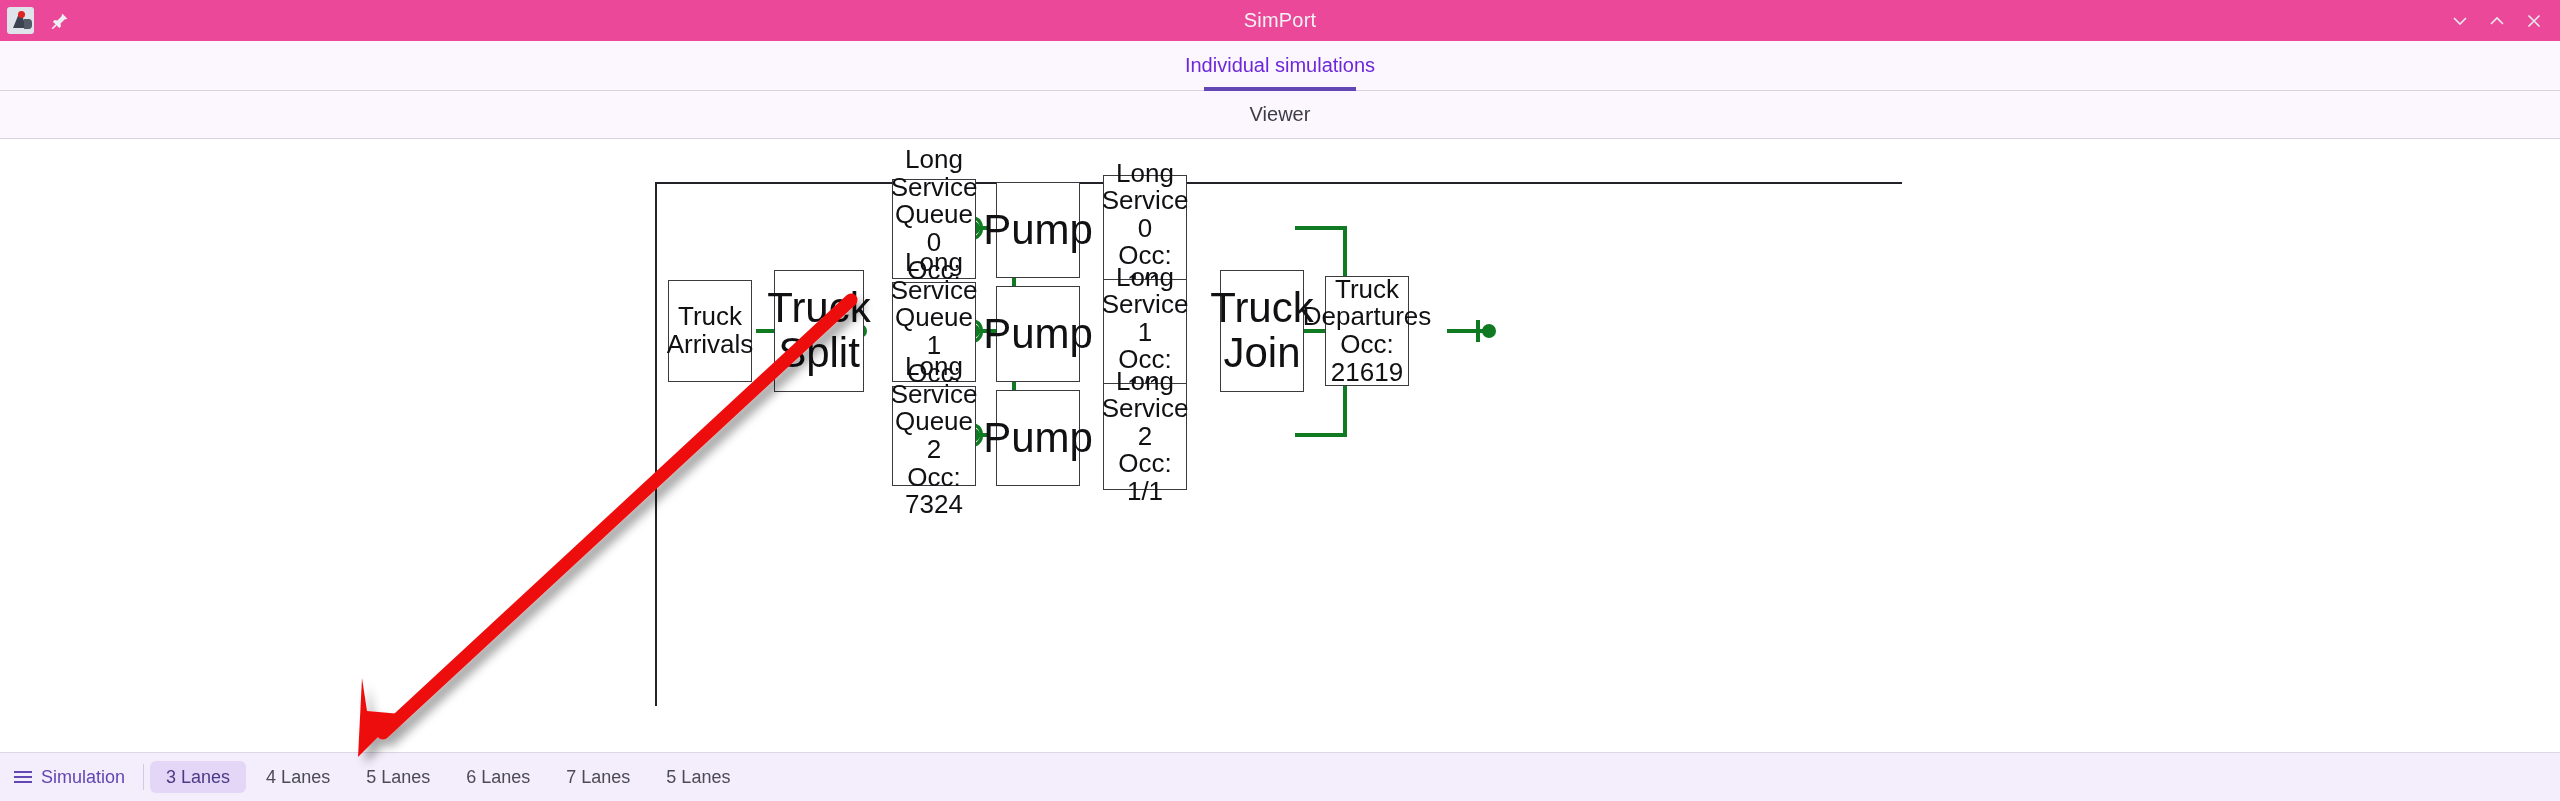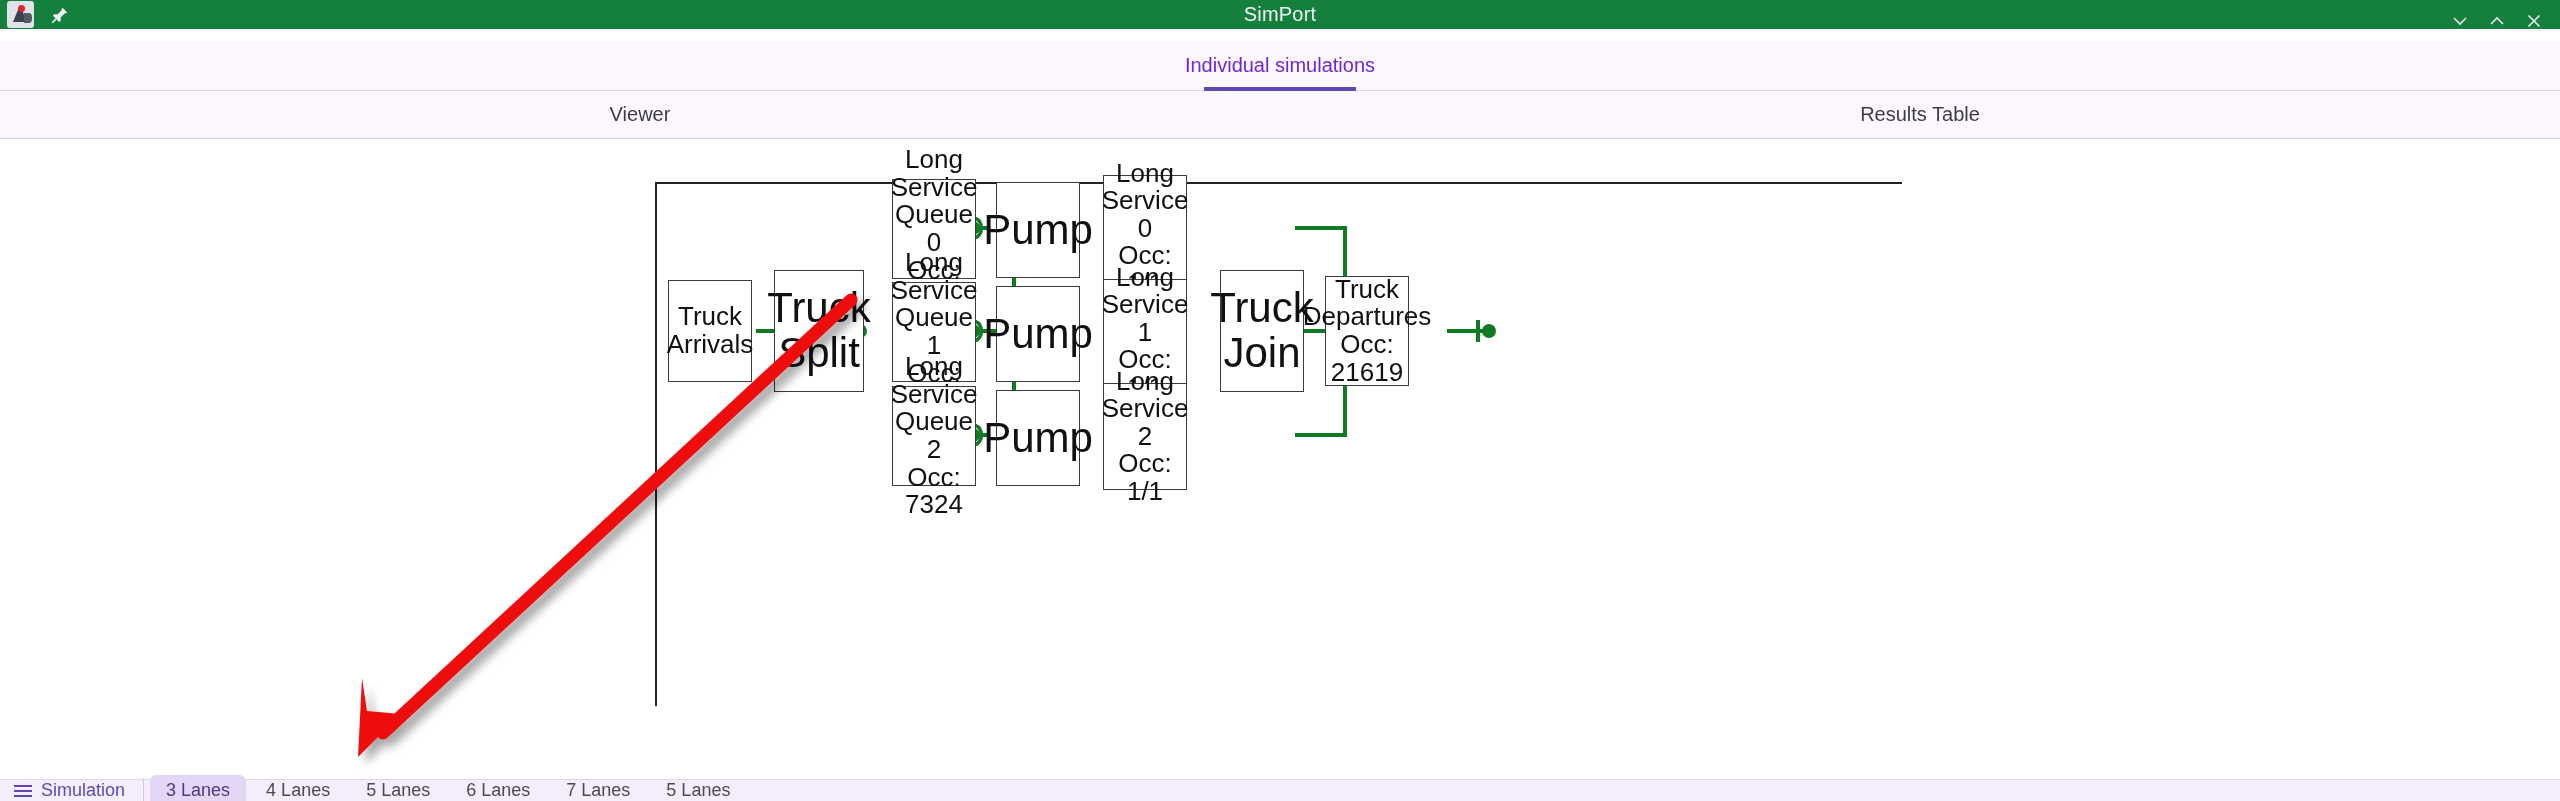--- a/index.html
+++ b/index.html
@@ -8,22 +8,22 @@
     margin: 0; padding: 0;
     width: 2560px; height: 801px;
     overflow: hidden;
     background: #ffffff;
     font-family: "Liberation Sans", "DejaVu Sans", sans-serif;
   }
 
   
   .titlebar {
     position: absolute; top: 0; left: 0;
-    width: 2560px; height: 29px;
-    background: #15803d;
+    width: 2560px; height: 41px;
+    background: #ec4899;
     display: flex; align-items: center;
   }
   .tb-left { display: flex; align-items: center; gap: 16px; padding-left: 7px; }
   .app-icon {
     width: 27px; height: 27px; border-radius: 3px;
     background: #dfe3ea;
     display: flex; align-items: center; justify-content: center;
     position: relative; overflow: hidden;
   }
   .app-icon .duke-body {
@@ -134,21 +134,21 @@
   
   svg.annot {
     position: absolute; left: 0; top: 0;
     width: 2560px; height: 801px;
     pointer-events: none; z-index: 40;
   }
 
   
   .bottombar {
     position: absolute; bottom: 0; left: 0;
-    width: 2560px; height: 22px;
+    width: 2560px; height: 49px;
     background: #f4edfb;
     border-top: 1px solid #ddd6e6;
     display: flex; align-items: center;
     padding-left: 10px; gap: 0;
   }
   .menu-btn {
     display: flex; align-items: center; gap: 9px;
     padding: 0 14px 0 4px; height: 39px;
     color: #6246b3; font-size: 18px; cursor: pointer;
   }
@@ -203,23 +203,20 @@
 <div class="tabs2" style="top:41px;height:50px;">
   <div class="tab1 active" style="flex:1 1 0;">
     <span>Individual simulations</span>
   </div>
 </div>
 
 <div class="tabs2">
   <div class="tab2">
     <span>Viewer</span>
   </div>
-  <div class="tab2">
-    <span>Results Table</span>
-  </div>
 </div>
 
 <div class="canvas">
   <div class="graph-frame">
 
     <svg class="wires" viewBox="0 0 1247 524">
       <g stroke="#0f7a22" stroke-width="4" fill="none">
 
         <path d="M98 146 H114"></path>
 

